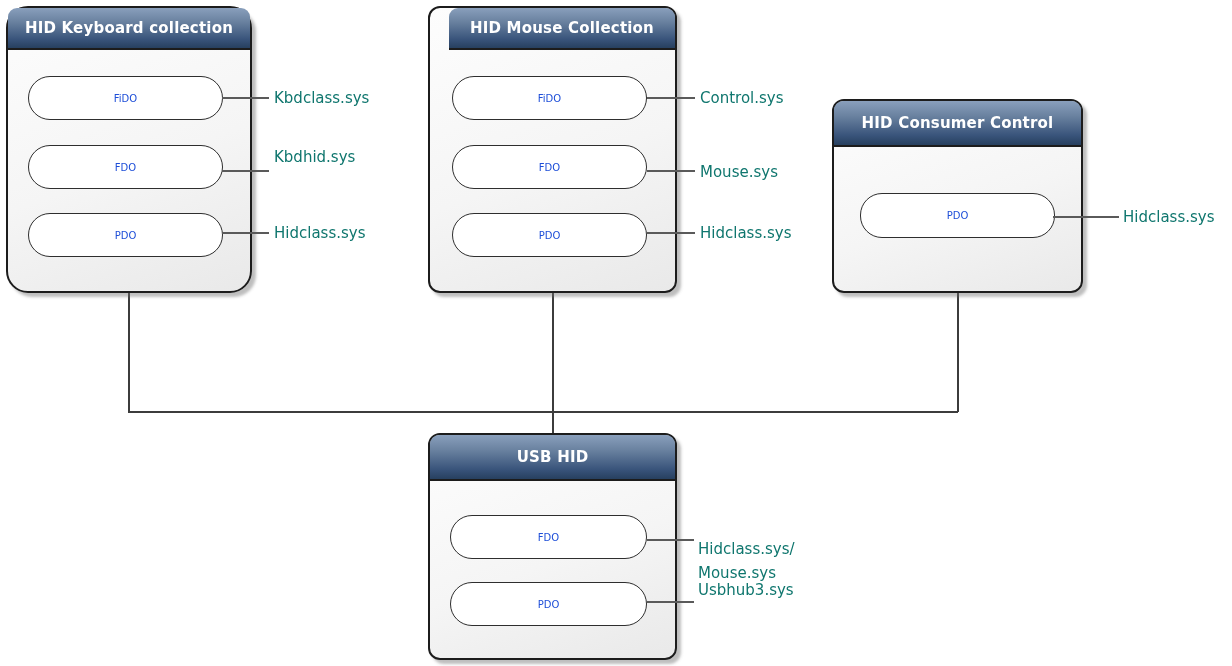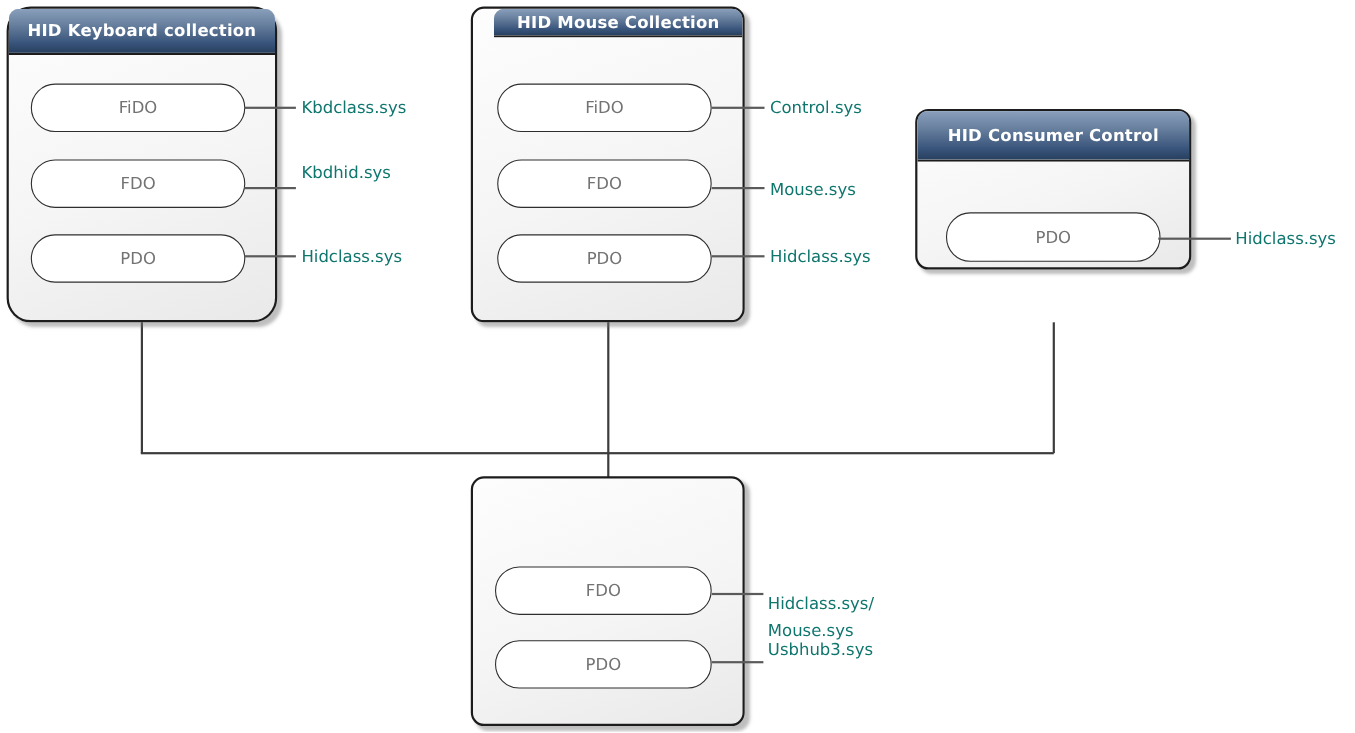--- a/index.html
+++ b/index.html
@@ -47,22 +47,22 @@
   .pill {
     position: absolute;
     box-sizing: border-box;
     height: 44px;
     border: 1.4px solid #2e2e2e;
     border-radius: 22px;
     background: #ffffff;
     display: flex;
     align-items: center;
     justify-content: center;
-    font-size: 15px;
-    color: #737373;
+    font-size: 10px;
+    color: #1d4ed8;
   }
   
   .leader {
     position: absolute;
     height: 2px;
     background: #5a5a5a;
   }
   .driver-label {
     position: absolute;
     font-size: 15px;
@@ -93,42 +93,43 @@
   </div>
 
   <div class="leader" style="left:222px; top:97px; width:47px;"></div>
   <div class="driver-label" style="left:274px; top:98px;">Kbdclass.sys</div>
   <div class="leader" style="left:222px; top:170px; width:47px;"></div>
   <div class="driver-label" style="left:274px; top:157px;">Kbdhid.sys</div>
   <div class="leader" style="left:222px; top:232px; width:47px;"></div>
   <div class="driver-label" style="left:274px; top:233px;">Hidclass.sys</div>
 
   <div class="node" style="left:428px; top:6px; width:249px; height:287px;">
-    <div class="node-header" style="height:26px;margin-left:19px;">HID Mouse Collection</div>
+    <div class="node-header" style="height:42px;margin-left:19px;">HID Mouse Collection</div>
     <div class="pill" style="left:22px; top:68px; width:195px;">FiDO</div>
     <div class="pill" style="left:22px; top:137px; width:195px;">FDO</div>
     <div class="pill" style="left:22px; top:205px; width:195px;">PDO</div>
   </div>
 
   <div class="leader" style="left:647px; top:97px; width:48px;"></div>
   <div class="driver-label" style="left:700px; top:98px;">Control.sys</div>
   <div class="leader" style="left:647px; top:170px; width:48px;"></div>
   <div class="driver-label" style="left:700px; top:172px;">Mouse.sys</div>
   <div class="leader" style="left:647px; top:232px; width:48px;"></div>
   <div class="driver-label" style="left:700px; top:233px;">Hidclass.sys</div>
 
-  <div class="node" style="left:832px; top:99px; width:251px; height:146px;">
+  <div class="node" style="left:832px; top:99px; width:251px; height:194px;">
     <div class="node-header" style="height:46px;">HID Consumer Control</div>
     <div class="pill" style="left:26px; top:92px; width:195px; height:45px;">PDO</div>
   </div>
 
   <div class="leader" style="left:1053px; top:216px; width:66px;"></div>
   <div class="driver-label" style="left:1123px; top:217px;">Hidclass.sys</div>
 
   <div class="node" style="left:428px; top:433px; width:249px; height:227px;">
+    <div class="node-header" style="height:46px;">USB HID</div>
     <div class="pill" style="left:20px; top:80px; width:197px;">FDO</div>
     <div class="pill" style="left:20px; top:147px; width:197px;">PDO</div>
   </div>
 
   <div class="leader" style="left:647px; top:539px; width:47px;"></div>
   <div class="driver-label block" style="left:698px; top:517px;margin-top:20px;">
     <div>Hidclass.sys/</div>
     <div>Mouse.sys</div>
   </div>
   <div class="leader" style="left:647px; top:601px; width:47px;"></div>

